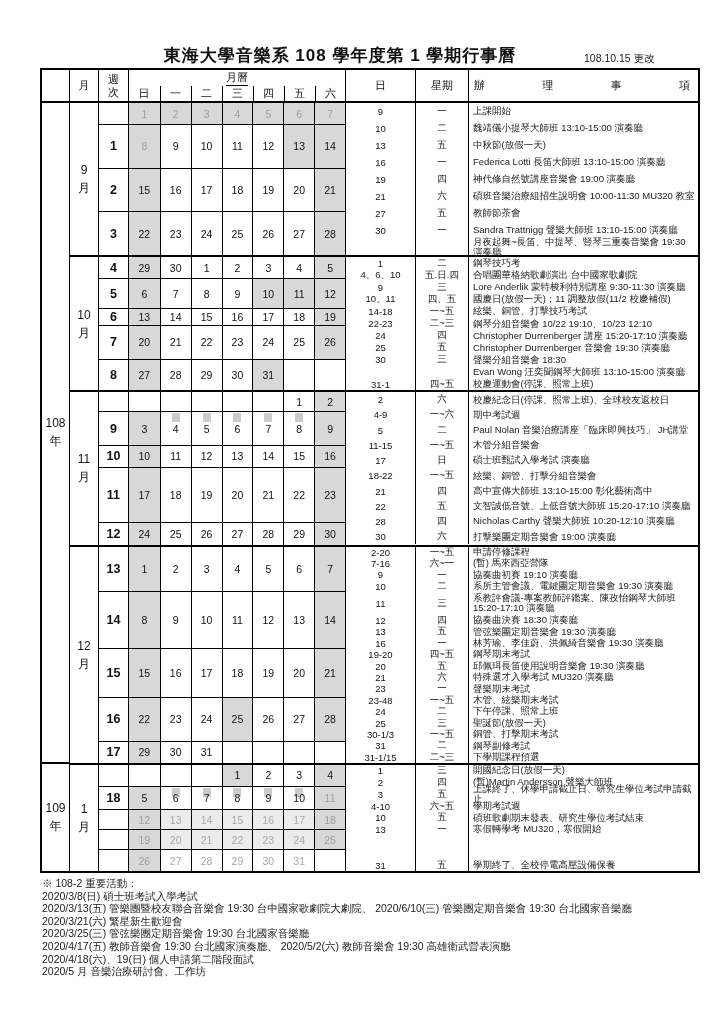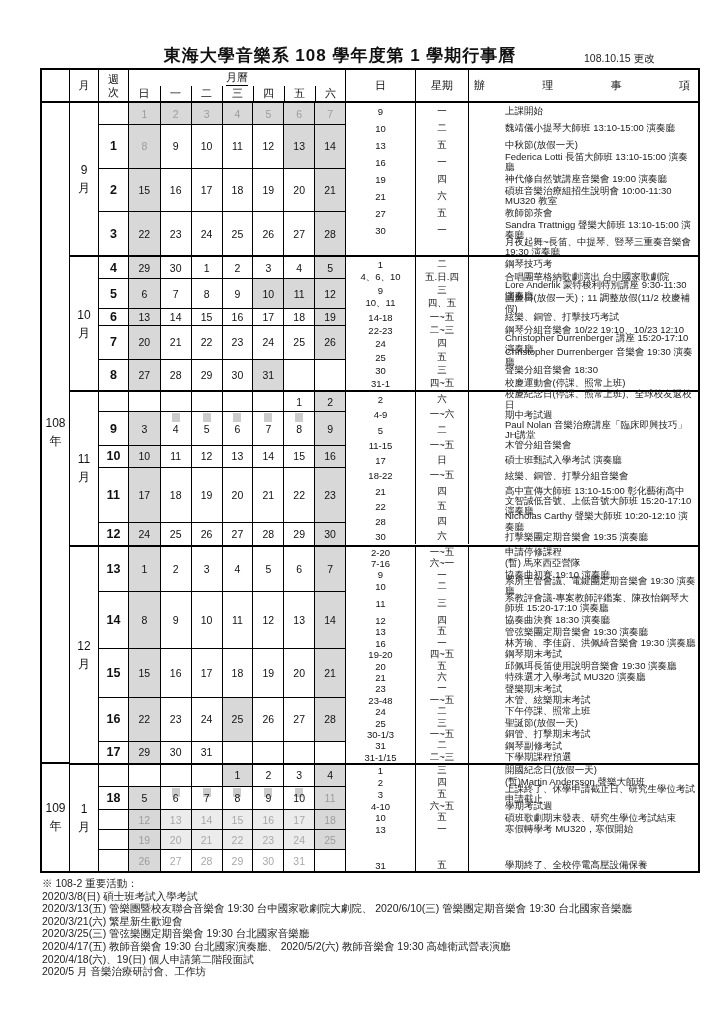--- a/index.html
+++ b/index.html
@@ -56,21 +56,21 @@
   .c-e{background:#fff;}
   .day-cell.t::before{content:"";position:absolute;top:1px;left:50%;margin-left:-4px;width:8px;height:9px;background:#cccccc;}
 
   .events-area{flex:1;display:flex;flex-direction:column;min-width:0;}
   .event-row{display:flex;flex:1 1 0;min-height:0;align-items:center;}
   .ev-date{width:70px;box-sizing:border-box;border-right:1px solid #000;align-self:stretch;
            display:flex;align-items:center;justify-content:center;font-size:9.5px;text-align:center;}
   .ev-wd{width:53px;box-sizing:border-box;border-right:1px solid #000;align-self:stretch;
          display:flex;align-items:center;justify-content:center;font-size:9.5px;}
   .ev-text{flex:1;font-size:9.5px;line-height:1.1;padding:0 2px 0 4px;color:#1a1a1a;
-           overflow:hidden;margin-left:32px;}
+           overflow:hidden;}
 
   .footer{position:absolute;left:42px;top:877px;width:660px;font-size:10.5px;line-height:12.6px;color:#222;}
   .footer div{white-space:nowrap;}
 </style>
 </head>
 <body>
 
 <div class="page">
   <div class="title">東海大學音樂系 108 學年度第 1 學期行事曆</div>
   <div class="revision">108.10.15 更改</div>
@@ -434,20 +434,25 @@
     <div class="ev-date">25</div>
     <div class="ev-wd">五</div>
     <div class="ev-text">Christopher Durrenberger 音樂會 19:30 演奏廳</div>
   </div>
               <div class="event-row" style="flex-grow: 1;">
     <div class="ev-date">30</div>
     <div class="ev-wd">三</div>
     <div class="ev-text">聲樂分組音樂會 18:30</div>
   </div>
               <div class="event-row" style="flex-grow: 1;">
+    <div class="ev-date"></div>
+    <div class="ev-wd"></div>
+    <div class="ev-text">Evan Wong 汪奕聞鋼琴大師班 13:10-15:00 演奏廳</div>
+  </div>
+              <div class="event-row" style="flex-grow: 1;">
     <div class="ev-date">31-1</div>
     <div class="ev-wd">四~五</div>
     <div class="ev-text">校慶運動會(停課、照常上班)</div>
   </div>
             </div>
   </div>
           <div class="month-section" style="flex-grow: 155;">
     <div class="month-cell">
       <div>11</div>
       <div>月</div>
@@ -616,21 +621,21 @@
     <div class="ev-text">文智誠低音號、上低音號大師班 15:20-17:10 演奏廳</div>
   </div>
               <div class="event-row" style="flex-grow: 1;">
     <div class="ev-date">28</div>
     <div class="ev-wd">四</div>
     <div class="ev-text">Nicholas Carthy 聲樂大師班 10:20-12:10 演奏廳</div>
   </div>
               <div class="event-row" style="flex-grow: 1;">
     <div class="ev-date">30</div>
     <div class="ev-wd">六</div>
-    <div class="ev-text">打擊樂團定期音樂會 19:35 演奏廳</div>
+    <div class="ev-text">打擊樂團定期音樂會 19:00 演奏廳</div>
   </div>
             </div>
   </div>
           <div class="month-section" style="flex-grow: 220;">
     <div class="month-cell">
       <div>12</div>
       <div>月</div>
     </div>
     <div class="weeks-grid">
               <div class="week-row" style="flex-grow: 46;">

